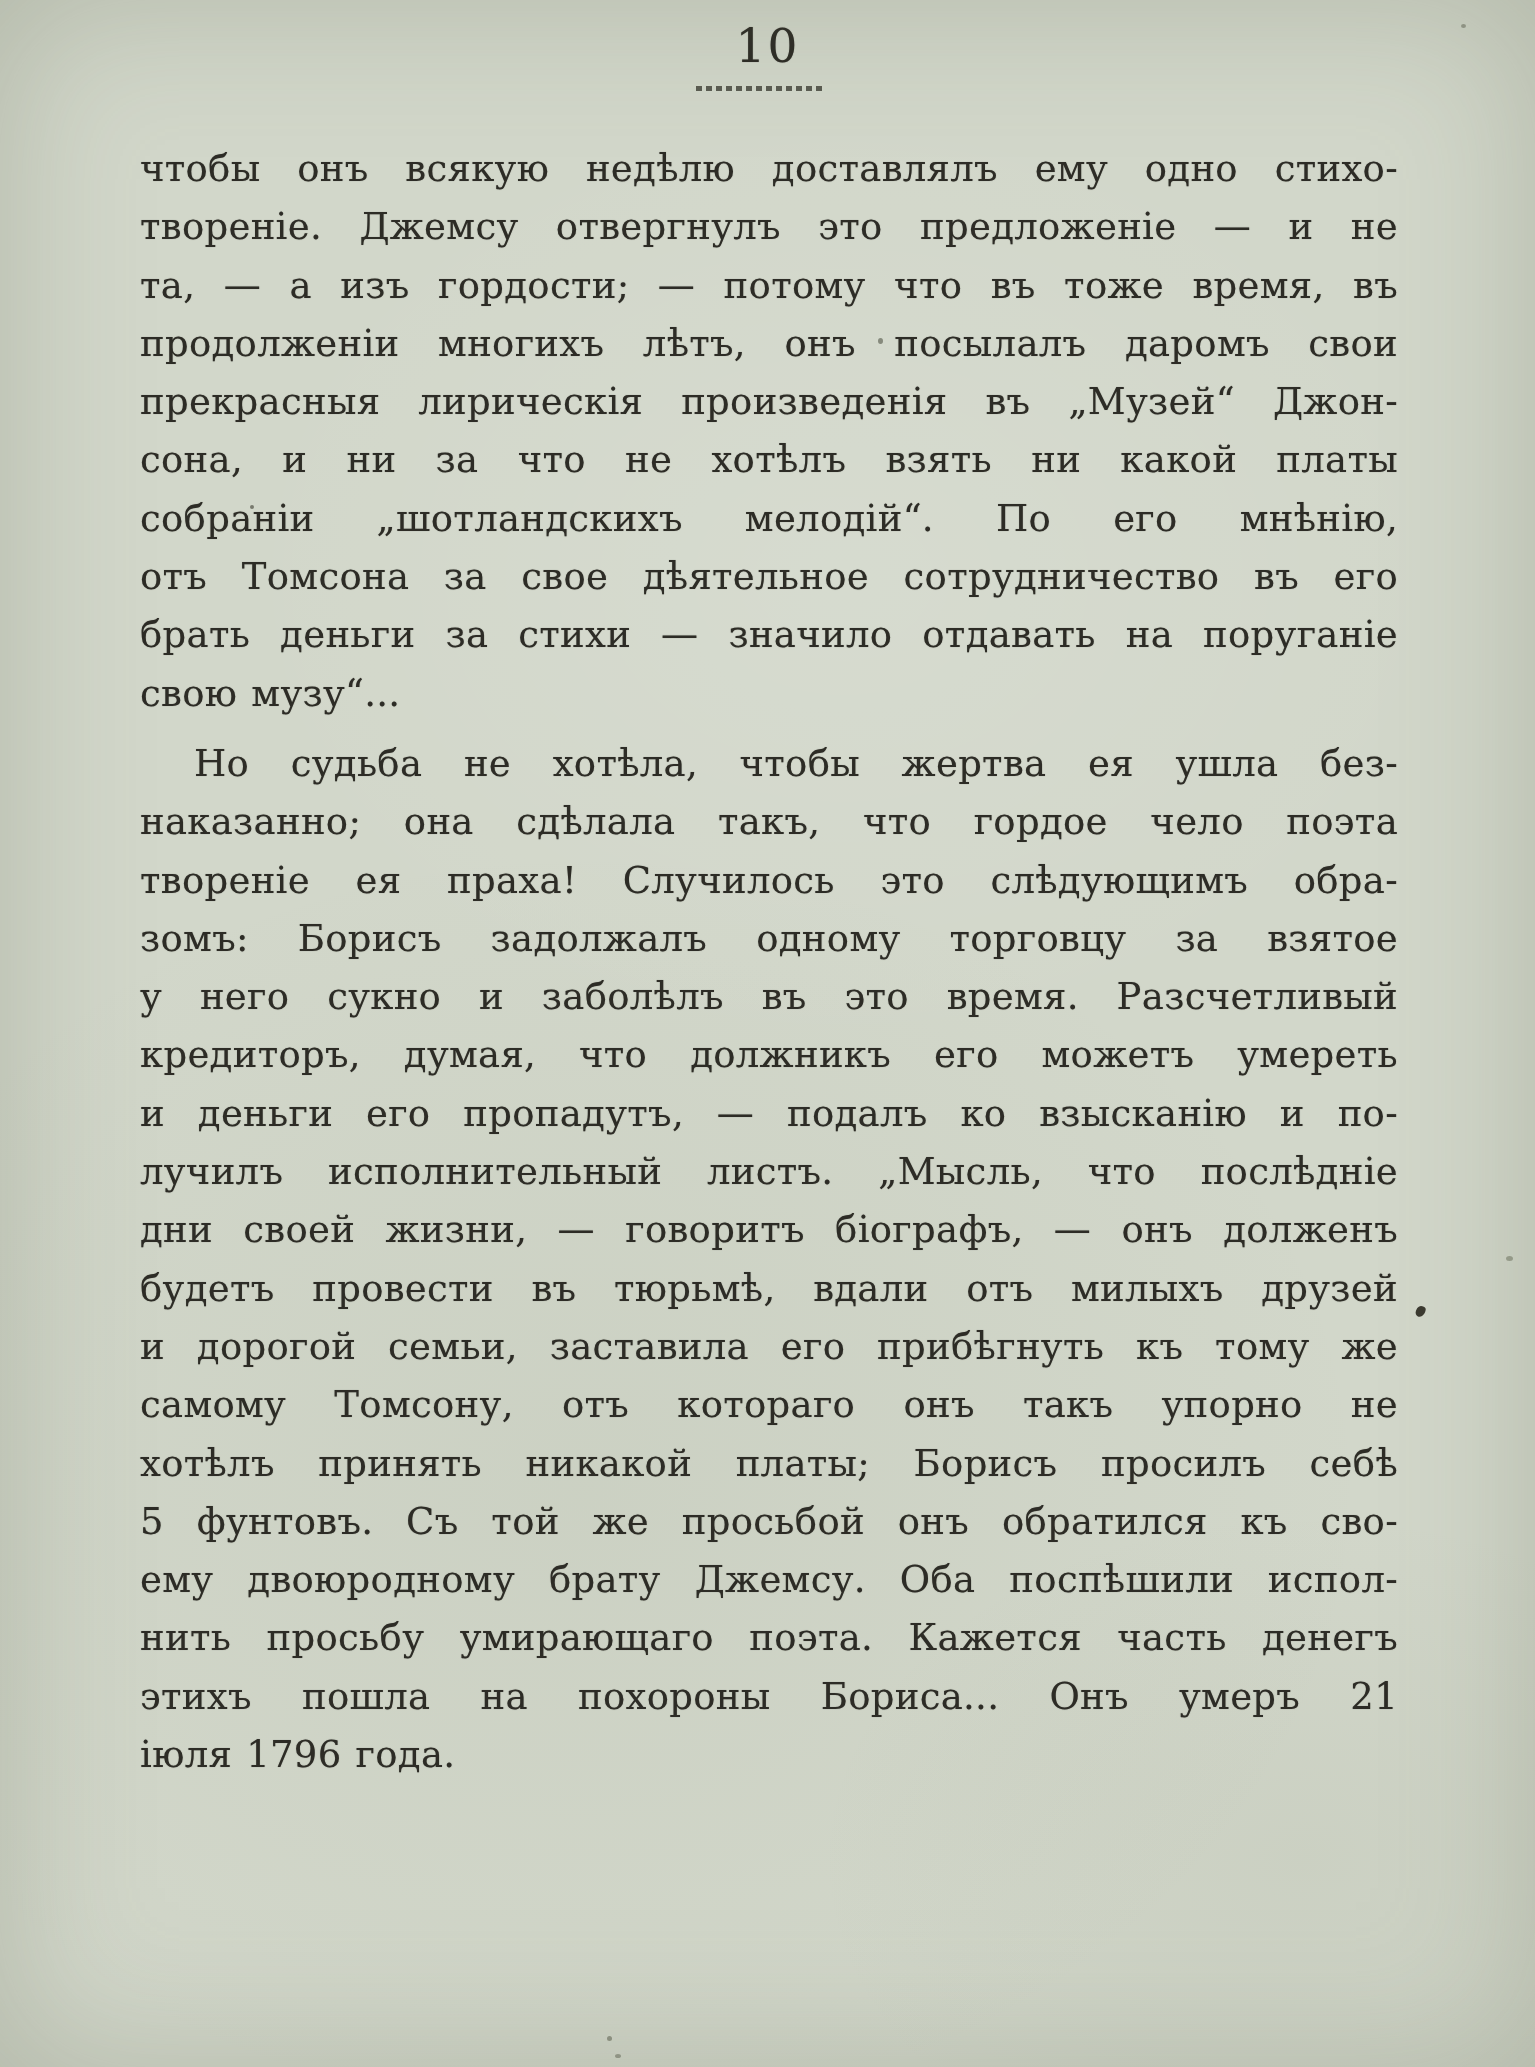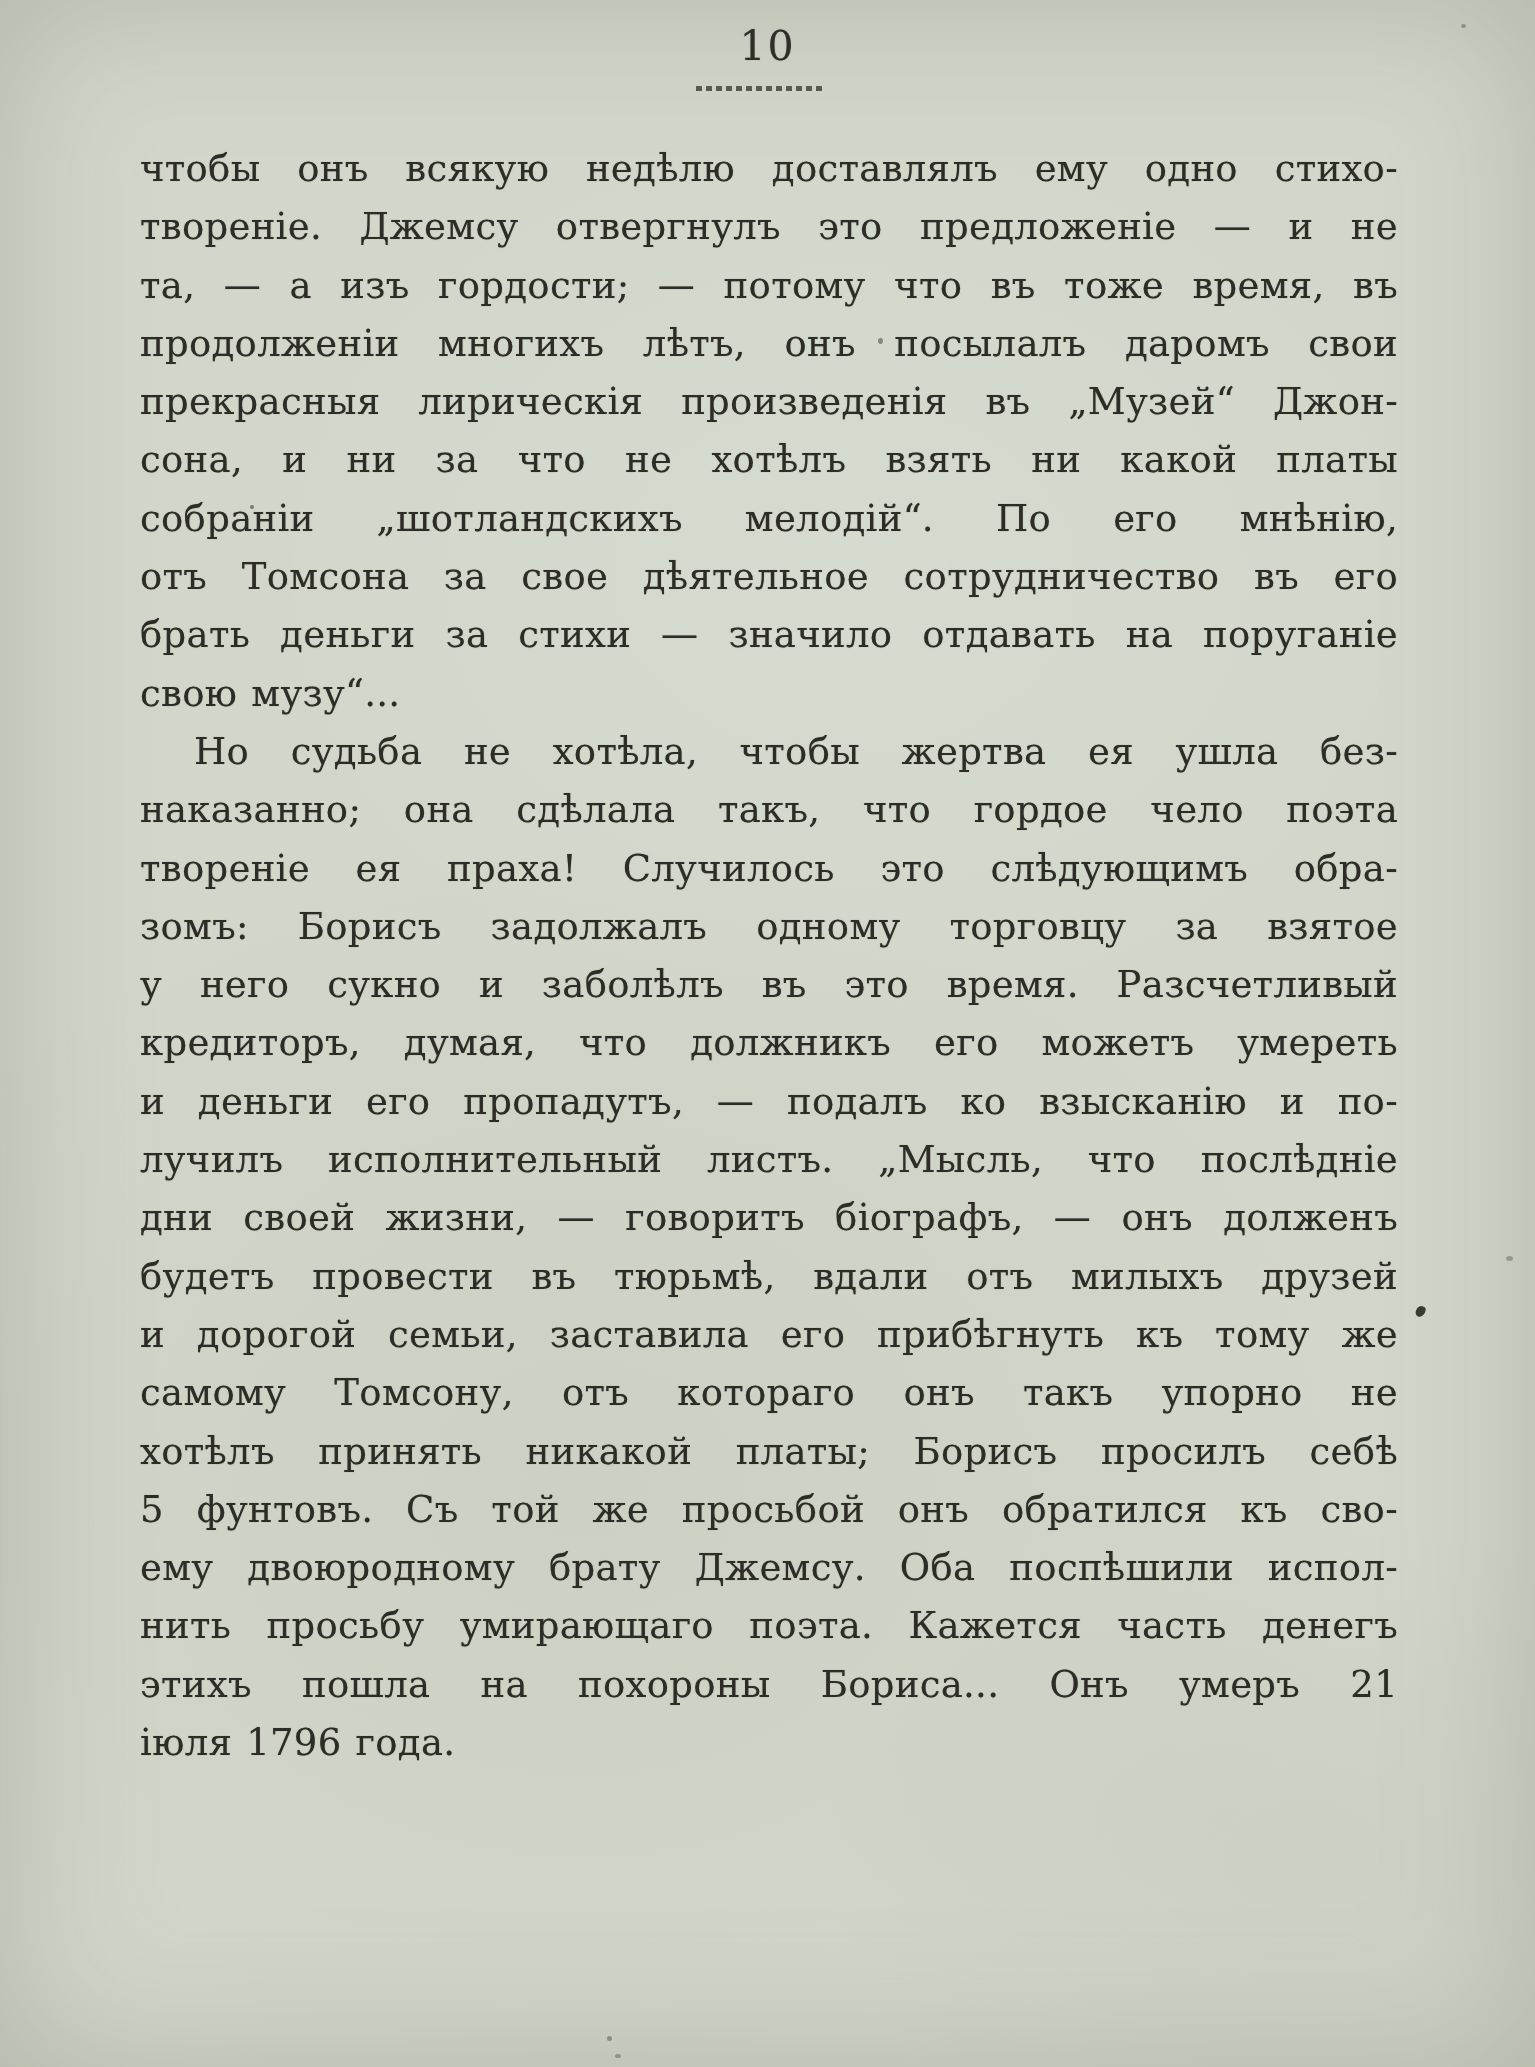--- a/index.html
+++ b/index.html
@@ -20,21 +20,21 @@
   .page::after {
     content: "";
     position: absolute; inset: 0;
     box-shadow: inset 0 0 150px rgba(95,102,80,0.28);
     pointer-events: none;
   }
   .page-number {
     position: absolute;
     top: 24px; left: 0; width: 100%;
     text-align: center;
-    font-size: 41px;
+    font-size: 47px;
     line-height: 44px;
     color: #2c2b25;
     letter-spacing: 2px;
     text-shadow: 0 0 1px rgba(44,43,37,0.45);
   }
   .dotted-divider {
     position: absolute;
     top: 86px; left: 696px;
     width: 128px; height: 5px;
     background: repeating-linear-gradient(90deg,
@@ -52,21 +52,21 @@
     text-shadow: 0 0 1px rgba(45,44,38,0.40);
   }
   .line {
     height: 58.3px;
     line-height: 58.3px;
     white-space: normal;
     text-align: justify;
     text-align-last: justify;
   }
   .line.ragged { text-align: left; text-align-last: left; }
-  .line.indent { text-indent: 54px; }
+  .line.indent { text-indent: 54px; margin-top: 12px; }
   .ink-speck { position: absolute; pointer-events: none; }
   .spk1 { left: 1416px; top: 1306px; width: 9px;  height: 11px; background: #3b3a30; border-radius: 60% 40% 70% 50%; transform: rotate(20deg); }
   .spk2 { left: 878px;  top: 338px;  width: 5px;  height: 6px;  background: rgba(70,72,58,0.55); border-radius: 50%; }
   .spk3 { left: 1506px; top: 1256px; width: 7px;  height: 5px;  background: rgba(110,115,95,0.55); border-radius: 50%; }
   .spk4 { left: 607px;  top: 2036px; width: 5px;  height: 5px;  background: rgba(80,82,66,0.5);  border-radius: 50%; }
   .spk5 { left: 615px;  top: 2054px; width: 6px;  height: 4px;  background: rgba(80,82,66,0.45); border-radius: 50%; }
   .spk6 { left: 250px;  top: 505px;  width: 4px;  height: 4px;  background: rgba(60,60,48,0.6);  border-radius: 50%; }
   .spk7 { left: 1461px; top: 24px;   width: 5px;  height: 4px;  background: rgba(90,92,75,0.5);  border-radius: 50%; }
 </style>
 </head>

